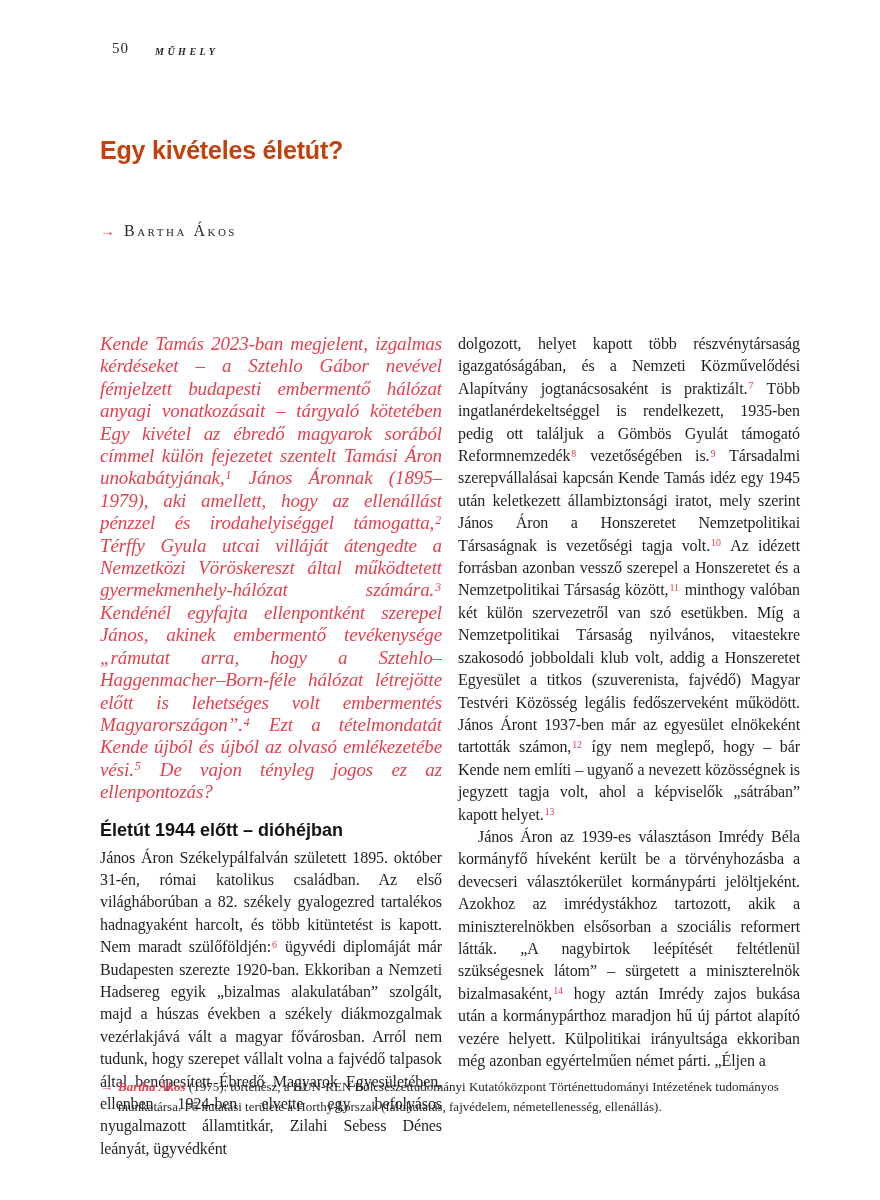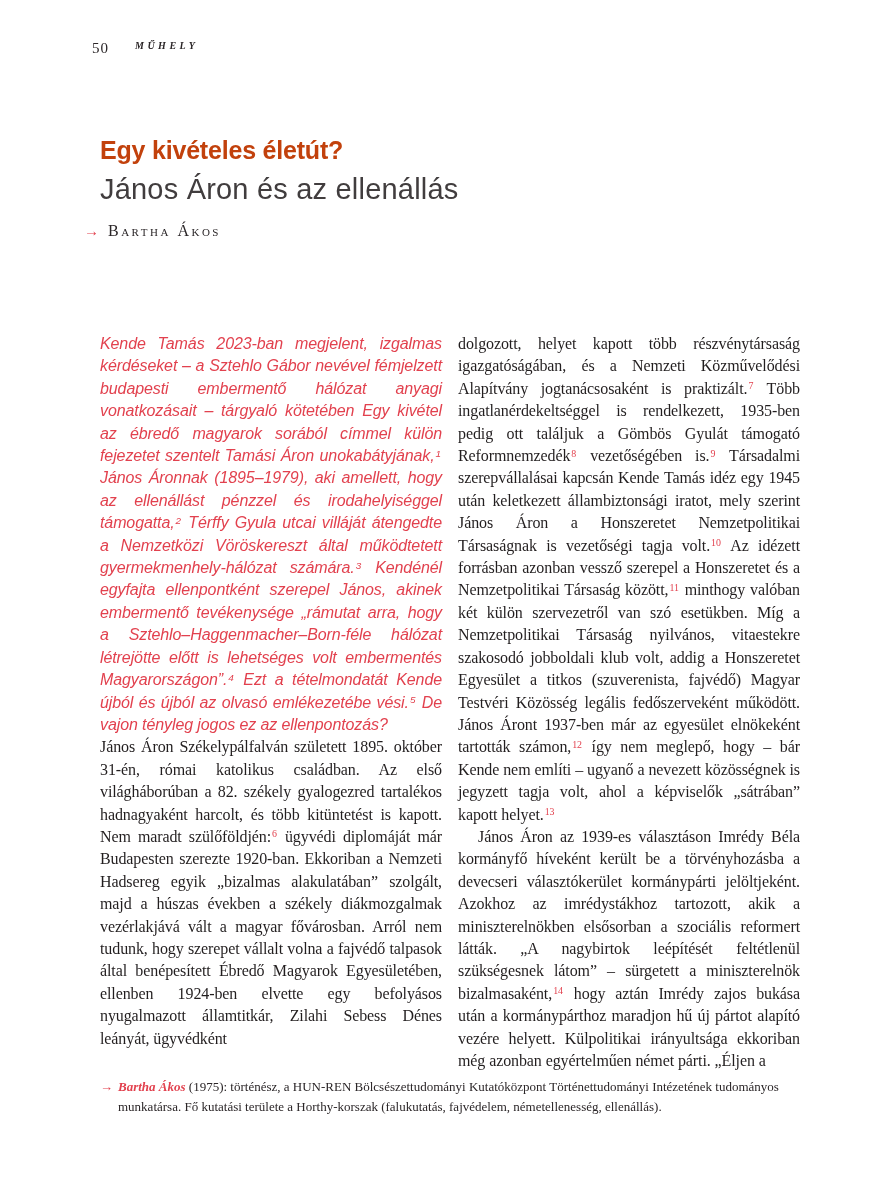--- a/index.html
+++ b/index.html
@@ -8,45 +8,45 @@
     --subtitle:#413d3e;
   }
   *{box-sizing:border-box;}
   html,body{margin:0;padding:0;background:#f3f3f3;}
   .page{
     width:880px;height:1200px;background:#ffffff;position:relative;
     font-family:"Liberation Serif", serif;color:var(--ink);overflow:hidden;
     margin:0 auto;
   }
   
-  .runhead{position:absolute;top:40px;left:92px;display:flex;align-items:flex-start;gap:26px;}
+  .runhead{position:absolute;top:40px;left:112px;display:flex;align-items:flex-end;gap:26px;}
   .pagenum{font-size:15px;letter-spacing:1px;color:#2b2628;}
   .rubric{font-style:italic;font-weight:700;font-size:10px;letter-spacing:3.5px;color:#2b2628;}
   
   .title{
     position:absolute;top:133px;left:100px;margin:0;
     font-family:"Liberation Sans", sans-serif;font-weight:700;
     font-size:25px;line-height:34px;color:#c2410c;letter-spacing:-0.2px;
   }
   .subtitle{
     position:absolute;top:172px;left:100px;margin:0;
     font-family:"Liberation Sans", sans-serif;font-weight:400;
     font-size:29px;line-height:34px;color:var(--subtitle);letter-spacing:0.2px;
   }
   
-  .author{position:absolute;top:222px;left:84px;font-size:16px;color:#2b2628;}
+  .author{position:absolute;top:222px;left:100px;font-size:16px;color:#2b2628;}
   .author .arrow{color:var(--red);font-style:normal;margin-right:9px;font-size:15px;}
   .author-name{font-variant:small-caps;letter-spacing:2.5px;}
   
   .columns{position:absolute;top:333px;left:100px;width:700px;display:flex;gap:16px;}
   .col{width:342px;}
   p{margin:0;}
   .lead{
-    font-family:Liberation Sans, sans-serif;font-style:italic;
-    color:var(--red);font-size:16px;line-height:22.4px;text-align:justify;
+    font-family:Liberation Serif, serif;font-style:italic;
+    color:var(--red);font-size:19px;line-height:22.4px;text-align:justify;
     letter-spacing:-0.1px;
   }
   .crosshead{
     font-family:"Liberation Sans", sans-serif;font-weight:700;
     font-size:18px;line-height:22px;color:#141114;margin:15px 0 6px;
   }
   .body{font-size:16px;line-height:22.4px;text-align:justify;letter-spacing:-0.1px;}
   .body.indent{text-indent:20px;}
   sup.fnref{
     color:var(--red);font-size:62%;line-height:0;
@@ -65,29 +65,29 @@
 <body>
 
 <div class="page">
 
   <header class="runhead">
     <span class="pagenum">50</span>
     <span class="rubric">MŰHELY</span>
   </header>
 
   <h1 class="title">Egy kivételes életút?</h1>
-  <h2 class="subtitle">János Áron és az ellenállás</h2>
 
   <div class="author">
     <span class="arrow">→</span><span class="author-name">Bartha Ákos</span>
   </div>
 
   <div class="columns">
     <div class="col">
       <p class="lead">Kende Tamás 2023-ban megjelent, izgalmas kérdéseket – a Sztehlo Gábor nevével fémjelzett budapesti embermentő hálózat anyagi vonatkozásait – tárgyaló kötetében Egy kivétel az ébredő magyarok sorából címmel külön fejezetet szentelt Tamási Áron unokabátyjának,<sup class="fnref">1</sup> János Áronnak (1895–1979), aki amellett, hogy az ellenállást pénzzel és irodahelyiséggel támogatta,<sup class="fnref">2</sup> Térffy Gyula utcai villáját átengedte a Nemzetközi Vöröskereszt által működtetett gyermekmenhely-hálózat számára.<sup class="fnref">3</sup> Kendénél egyfajta ellenpontként szerepel János, akinek embermentő tevékenysége „rámutat arra, hogy a Sztehlo–Haggenmacher–Born-féle hálózat létrejötte előtt is lehetséges volt embermentés Magyarországon”.<sup class="fnref">4</sup> Ezt a tételmondatát Kende újból és újból az olvasó emlékezetébe vési.<sup class="fnref">5</sup> De vajon tényleg jogos ez az ellenpontozás?</p>
+      <h3 class="crosshead">Életút 1944 előtt – dióhéjban</h3>
       <p class="body">János Áron Székelypálfalván született 1895. október 31-én, római katolikus családban. Az első világháborúban a 82. székely gyalogezred tartalékos hadnagyaként harcolt, és több kitüntetést is kapott. Nem maradt szülőföldjén:<sup class="fnref">6</sup> ügyvédi diplomáját már Budapesten szerezte 1920-ban. Ekkoriban a Nemzeti Hadsereg egyik „bizalmas alakulatában” szolgált, majd a húszas években a székely diákmozgalmak vezérlakjává vált a magyar fővárosban. Arról nem tudunk, hogy szerepet vállalt volna a fajvédő talpasok által benépesített Ébredő Magyarok Egyesületében, ellenben 1924-ben elvette egy befolyásos nyugalmazott államtitkár, Zilahi Sebess Dénes leányát, ügyvédként</p>
     </div>
     <div class="col">
       <p class="body">dolgozott, helyet kapott több részvénytársaság igazgatóságában, és a Nemzeti Közművelődési Alapítvány jogtanácsosaként is praktizált.<sup class="fnref">7</sup> Több ingatlanérdekeltséggel is rendelkezett, 1935-ben pedig ott találjuk a Gömbös Gyulát támogató Reformnemzedék<sup class="fnref">8</sup> vezetőségében is.<sup class="fnref">9</sup> Társadalmi szerepvállalásai kapcsán Kende Tamás idéz egy 1945 után keletkezett állambiztonsági iratot, mely szerint János Áron a Honszeretet Nemzetpolitikai Társaságnak is vezetőségi tagja volt.<sup class="fnref">10</sup> Az idézett forrásban azonban vessző szerepel a Honszeretet és a Nemzetpolitikai Társaság között,<sup class="fnref">11</sup> minthogy valóban két külön szervezetről van szó esetükben. Míg a Nemzetpolitikai Társaság nyilvános, vitaestekre szakosodó jobboldali klub volt, addig a Honszeretet Egyesület a titkos (szuverenista, fajvédő) Magyar Testvéri Közösség legális fedőszerveként működött. János Áront 1937-ben már az egyesület elnökeként tartották számon,<sup class="fnref">12</sup> így nem meglepő, hogy – bár Kende nem említi – ugyanő a nevezett közösségnek is jegyzett tagja volt, ahol a képviselők „sátrában” kapott helyet.<sup class="fnref">13</sup></p>
       <p class="body indent">János Áron az 1939-es választáson Imrédy Béla kormányfő híveként került be a törvényhozásba a devecseri választókerület kormánypárti jelöltjeként. Azokhoz az imrédystákhoz tartozott, akik a miniszterelnökben elsősorban a szociális reformert látták. „A nagybirtok leépítését feltétlenül szükségesnek látom” – sürgetett a miniszterelnök bizalmasaként,<sup class="fnref">14</sup> hogy aztán Imrédy zajos bukása után a kormánypárthoz maradjon hű új pártot alapító vezére helyett. Külpolitikai irányultsága ekkoriban még azonban egyértelműen német párti. „Éljen a</p>
     </div>
   </div>
 
   <div class="footnote">
     <span class="fn-arrow">→</span><span class="fn-author">Bartha Ákos</span><span> (1975): történész, a HUN-REN Bölcsészettudományi Kutatóközpont Történettudományi Intézetének tudományos munkatársa. Fő kutatási területe a Horthy-korszak (falukutatás, fajvédelem, németellenesség, ellenállás).</span>

